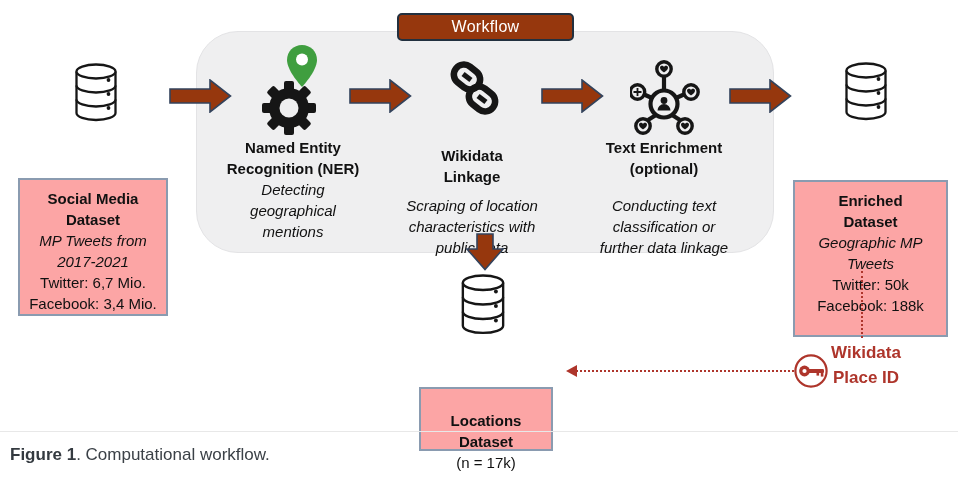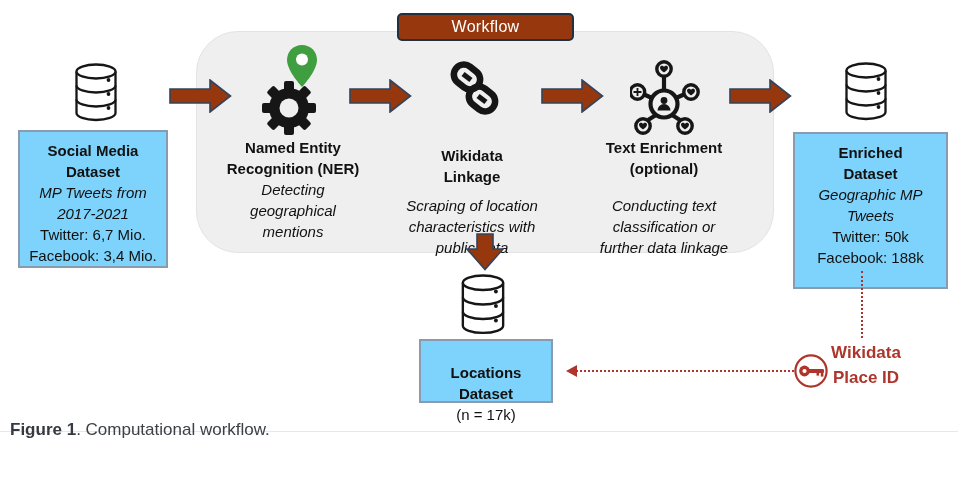--- a/index.html
+++ b/index.html
@@ -19,22 +19,22 @@
   .canvas{position:relative;width:958px;height:477px;background:#fff;overflow:hidden;}
   .abs{position:absolute;}
 
   .panel{left:196px;top:31px;width:578px;height:222px;background:var(--panel-gray);
          border:1px solid var(--panel-border);border-radius:42px;}
 
   .wf-title{left:397px;top:13px;width:177px;height:28px;background:var(--accent-brown);
             border:2px solid #22303F;border-radius:5px;color:#fff;font-size:16px;font-weight:500;
             display:flex;align-items:center;justify-content:center;letter-spacing:.3px;}
 
-  .dataset-box{background:#7dd3fc;border:2px solid var(--box-border);text-align:center;
-               font-size:15px;line-height:21px;color:#111;}
+  .dataset-box{background:#fca5a5;border:2px solid var(--box-border);text-align:center;
+               font-size:15px;line-height:21px;color:#111;margin-top:48px;}
   .box-left{left:18px;top:130px;width:150px;height:138px;padding-top:8px;}
   .box-right{left:793px;top:132px;width:155px;height:157px;padding-top:8px;}
   .box-locations{left:419px;top:339px;width:134px;height:64px;padding-top:21px;}
 
   .b{font-weight:700;}
   .i{font-style:italic;}
   .mx{margin:0 auto;}
   .w112{max-width:112px;} .w122{max-width:122px;} .w90{max-width:90px;} .w125{max-width:125px;} .w85{max-width:85px;}
 
   .step-text{text-align:center;font-size:15px;line-height:21px;color:#111;}
@@ -54,21 +54,21 @@
 
   .dotted-v{left:861px;top:271px;height:67px;width:0;border-left:2px dotted var(--red-accent);}
   .dashed-h{left:576px;top:370px;width:218px;height:0;border-top:2px dotted var(--red-accent);}
   .red-arrowhead{left:566px;top:365px;width:0;height:0;border-top:6px solid transparent;
                  border-bottom:6px solid transparent;border-right:11px solid var(--red-accent);}
 
   .wikidata-label{left:816px;top:340px;width:100px;text-align:center;color:var(--red-accent);
                   font-weight:700;font-size:17px;line-height:25px;}
 
   .separator{left:0;top:431px;width:958px;height:0;border-top:1px solid var(--separator);}
-  .caption{left:10px;top:420px;font-size:17px;color:var(--caption-text);}
+  .caption{left:10px;top:445px;font-size:17px;color:var(--caption-text);}
   .caption .b{color:#343A40;}
 </style>
 </head>
 <body>
 
 <div class="canvas">
 
   <svg width="0" height="0" style="position:absolute">
     <defs>
       <g id="db-icon">

